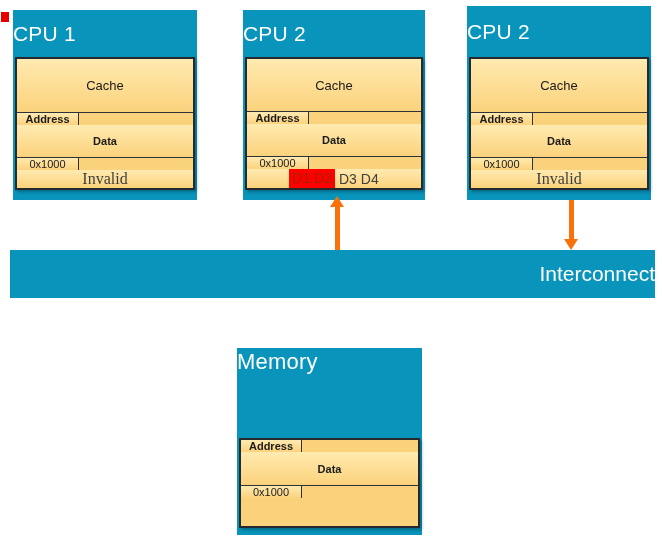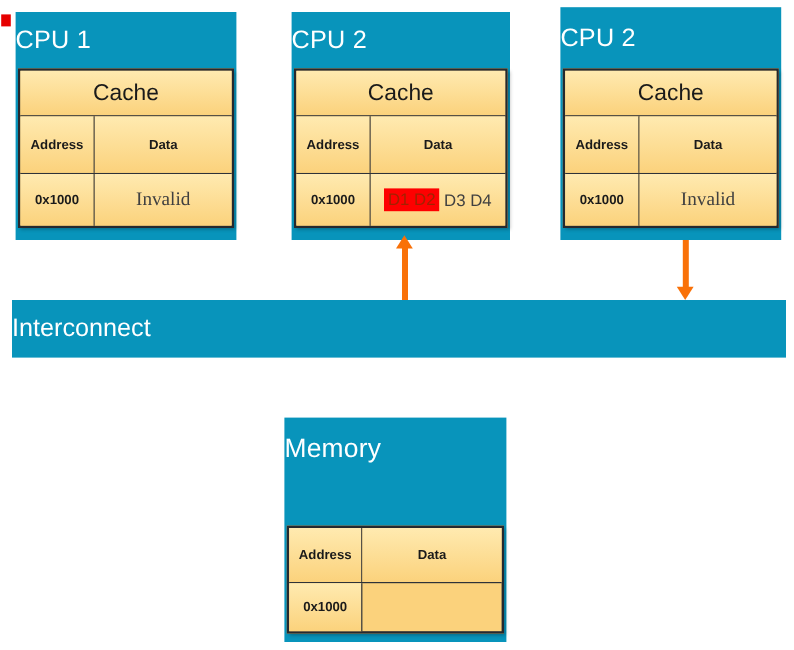--- a/index.html
+++ b/index.html
@@ -9,41 +9,41 @@
 
   
   .blue-box{background:#0894bb;}
   .box-title{color:#ffffff;text-align:left;font-size:21px;letter-spacing:.2px;}
 
   
   .tbl{border:2px solid #26292e;box-shadow:2px 2px 3px rgba(0,0,0,.28);
        display:flex;flex-direction:column;background:#fbd27c;}
   .cell{background:linear-gradient(#ffeab0,#fbd27c);box-sizing:border-box;
         display:flex;align-items:center;justify-content:center;color:#1a1a1a;}
-  .cache-cell{height:38px;font-size:19px;border-bottom:1px solid #2e3238;}
-  .row{display:flex;}
+  .cache-cell{height:57px;font-size:13px;border-bottom:1px solid #2e3238;}
+  .row{display:flex;flex-direction:column;}
   .hdr-row{height:47px;border-bottom:1px solid #2e3238;}
   .val-row{height:43px;flex:1;}
   .col-addr{width:62px;border-right:1px solid #2e3238;}
   .col-data{flex:1;}
   .hdr-txt{font-size:11px;font-weight:bold;}
-  .addr-txt{font-size:11px;font-weight:bold;}
+  .addr-txt{font-size:11px;font-weight:normal;}
   .invalid-txt{font-size:16px;color:#404040;font-weight:normal;font-family:Liberation Serif, serif;}
   .d-txt{font-size:14px;color:#404040;white-space:nowrap;}
   .hl{background:#fe0000;color:#a32100;padding:1px 3px 2px 3px;margin-right:4px;}
 
   
   .mem-hdr-row{height:45px;border-bottom:1px solid #2e3238;}
   .mem-val-row{height:43px;flex:1;}
   .mem-col-addr{width:61px;border-right:1px solid #2e3238;}
   .mem-d-txt{font-size:16px;color:#1c2230;white-space:nowrap;}
 
   
   .inter-bar{background:#0894bb;color:#ffffff;display:flex;align-items:center;
-             justify-content:flex-start;font-size:21px;}
+             justify-content:flex-end;font-size:21px;padding-left:36px;}
 
   
   .conn-line{position:absolute;left:5px;width:5px;background:#f97108;}
   .tri-up{position:absolute;left:0;top:0;width:0;height:0;
           border-left:7px solid transparent;border-right:7px solid transparent;
           border-bottom:11px solid #f97108;}
   .tri-down{position:absolute;left:0;bottom:0;width:0;height:0;
           border-left:7px solid transparent;border-right:7px solid transparent;
           border-top:11px solid #f97108;}
 
@@ -108,21 +108,21 @@
   <div class="abs" style="left:564px;top:200px;width:15px;height:50px;">
     <div class="conn-line" style="top:0;height:41px;"></div>
     <div class="tri-down"></div>
   </div>
 
   <div class="abs inter-bar" style="left:10px;top:250px;width:645px;height:48px;">
     <span>Interconnect</span>
   </div>
 
   <div class="abs blue-box" style="left:237px;top:348px;width:185px;height:187px;"></div>
-  <div class="abs box-title" style="left:237px;top:348px;width:185px;height:52px;line-height:52px;font-size:22px;">Memory</div>
+  <div class="abs box-title" style="left:237px;top:336px;width:185px;height:52px;line-height:52px;font-size:22px;">Memory</div>
   <div class="abs tbl" style="left:239px;top:438px;width:181px;height:90px;">
     <div class="row mem-hdr-row">
       <div class="cell mem-col-addr hdr-txt">Address</div>
       <div class="cell col-data hdr-txt">Data</div>
     </div>
     <div class="row mem-val-row">
       <div class="cell mem-col-addr addr-txt">0x1000</div>
     </div>
   </div>
 

